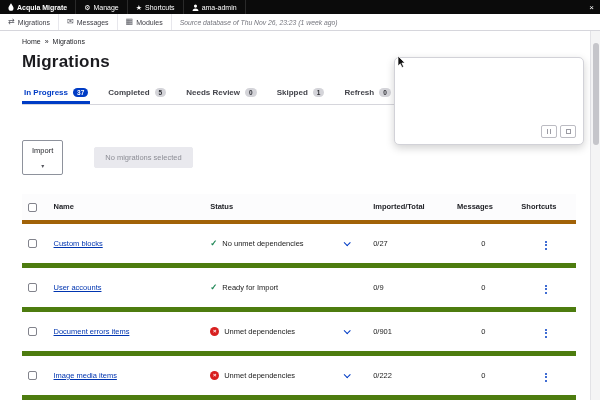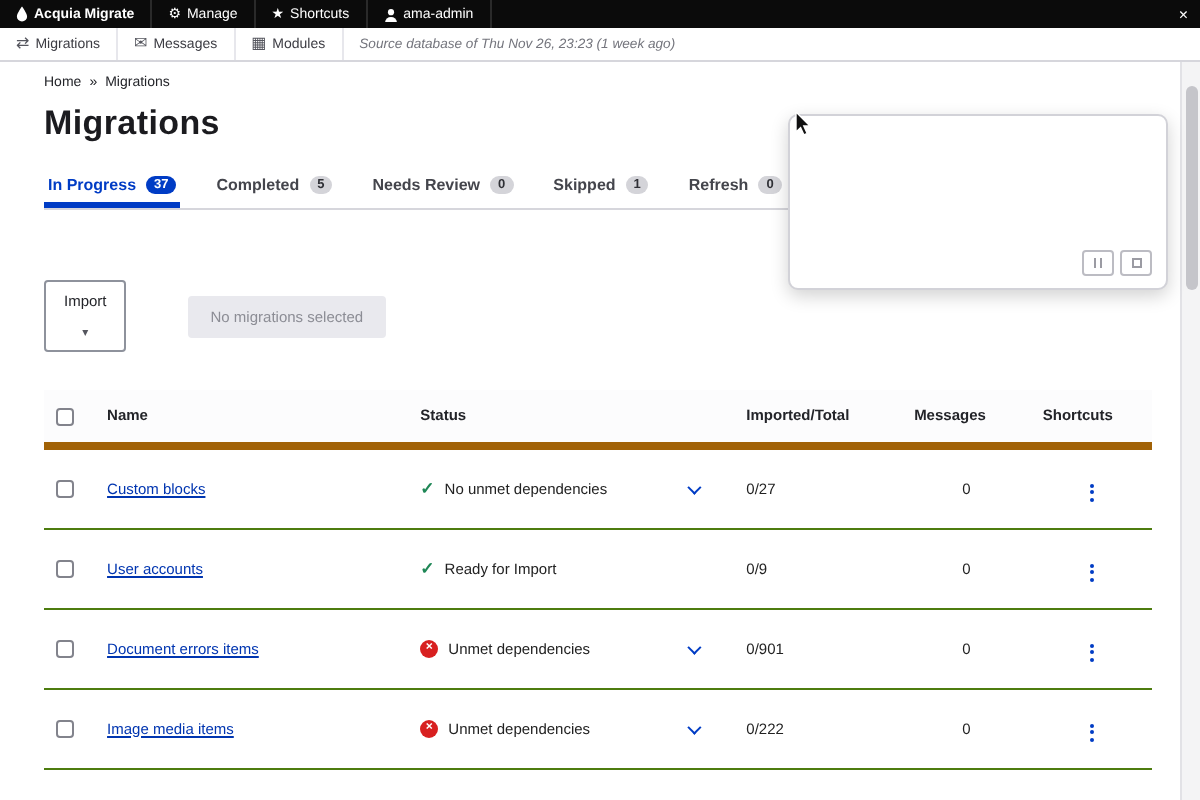--- a/index.html
+++ b/index.html
@@ -50,21 +50,21 @@
   .btn-disabled { background:#e9e9ee; border:1px solid #e9e9ee; border-radius:2px;
     padding:5px 10px; font-size:7.5px; color:#8c8d95; cursor:default; font-family:inherit;margin-left:23px; }
   .filter-input { width:168px; padding:5px 7px; font-size:7.5px; border:1px solid #8e929c;
     border-radius:2px; color:#222; font-family:inherit; }
   .filter-input::placeholder { color:#82838c; }
 
   
   table.migrations { width:100%; border-collapse:collapse; margin-top:19px; font-size:7.5px; }
   .migrations thead th { text-align:left; font-weight:bold; padding:8px 6px;
     border-bottom:4px solid #a16207; background:#fcfcfd; color:#232429; }
-  .migrations tbody td { padding:12px 6px; border-bottom:1px solid #4d7c0f; }
+  .migrations tbody td { padding:12px 6px; border-bottom:5px solid #4d7c0f; }
   .col-check { width:26px; }
   .col-name  { width:168px; }
   .col-status{ width:170px; }
   .col-imp   { width:86px; text-align:left; }
   .col-msg   { width:66px; text-align:center; }
   .col-ops   { width:62px; text-align:center; }
 
   .checkbox { display:inline-block; width:9px; height:9px; border:1px solid #82838c;
     border-radius:2px; background:#fff; vertical-align:middle; cursor:pointer; }
   .row-link { color:#0035b0; text-decoration:underline; cursor:pointer; }

